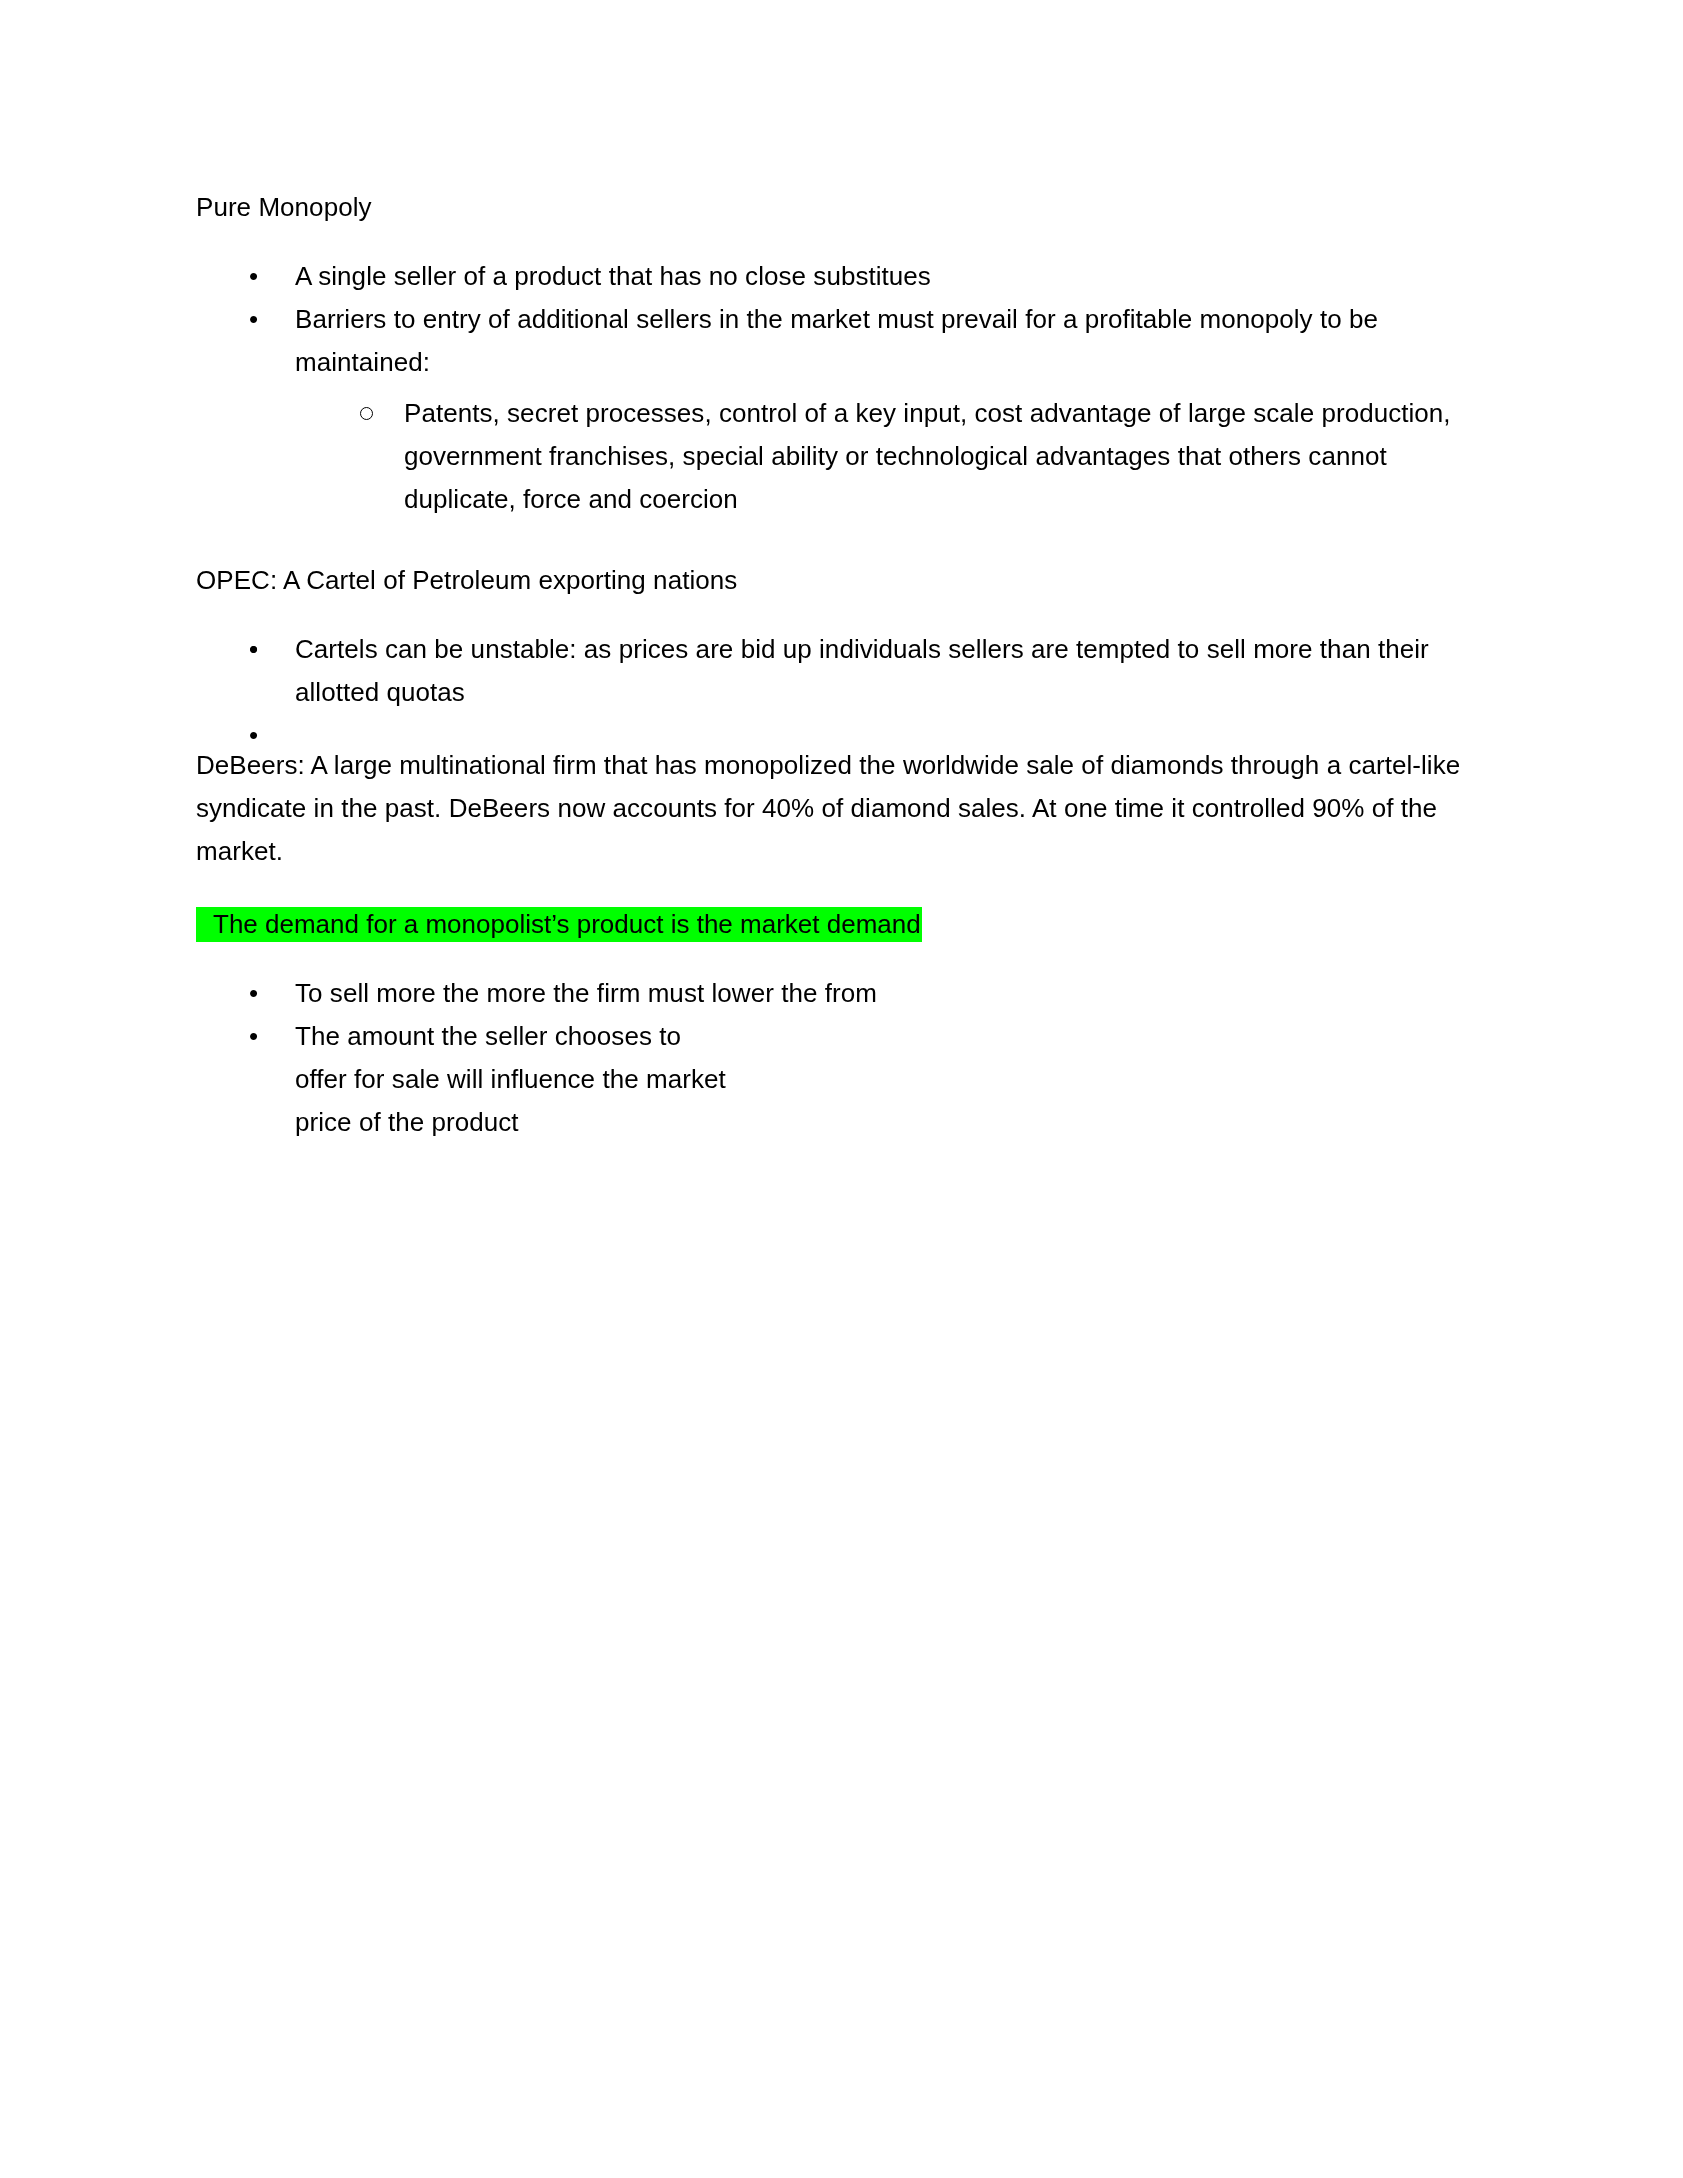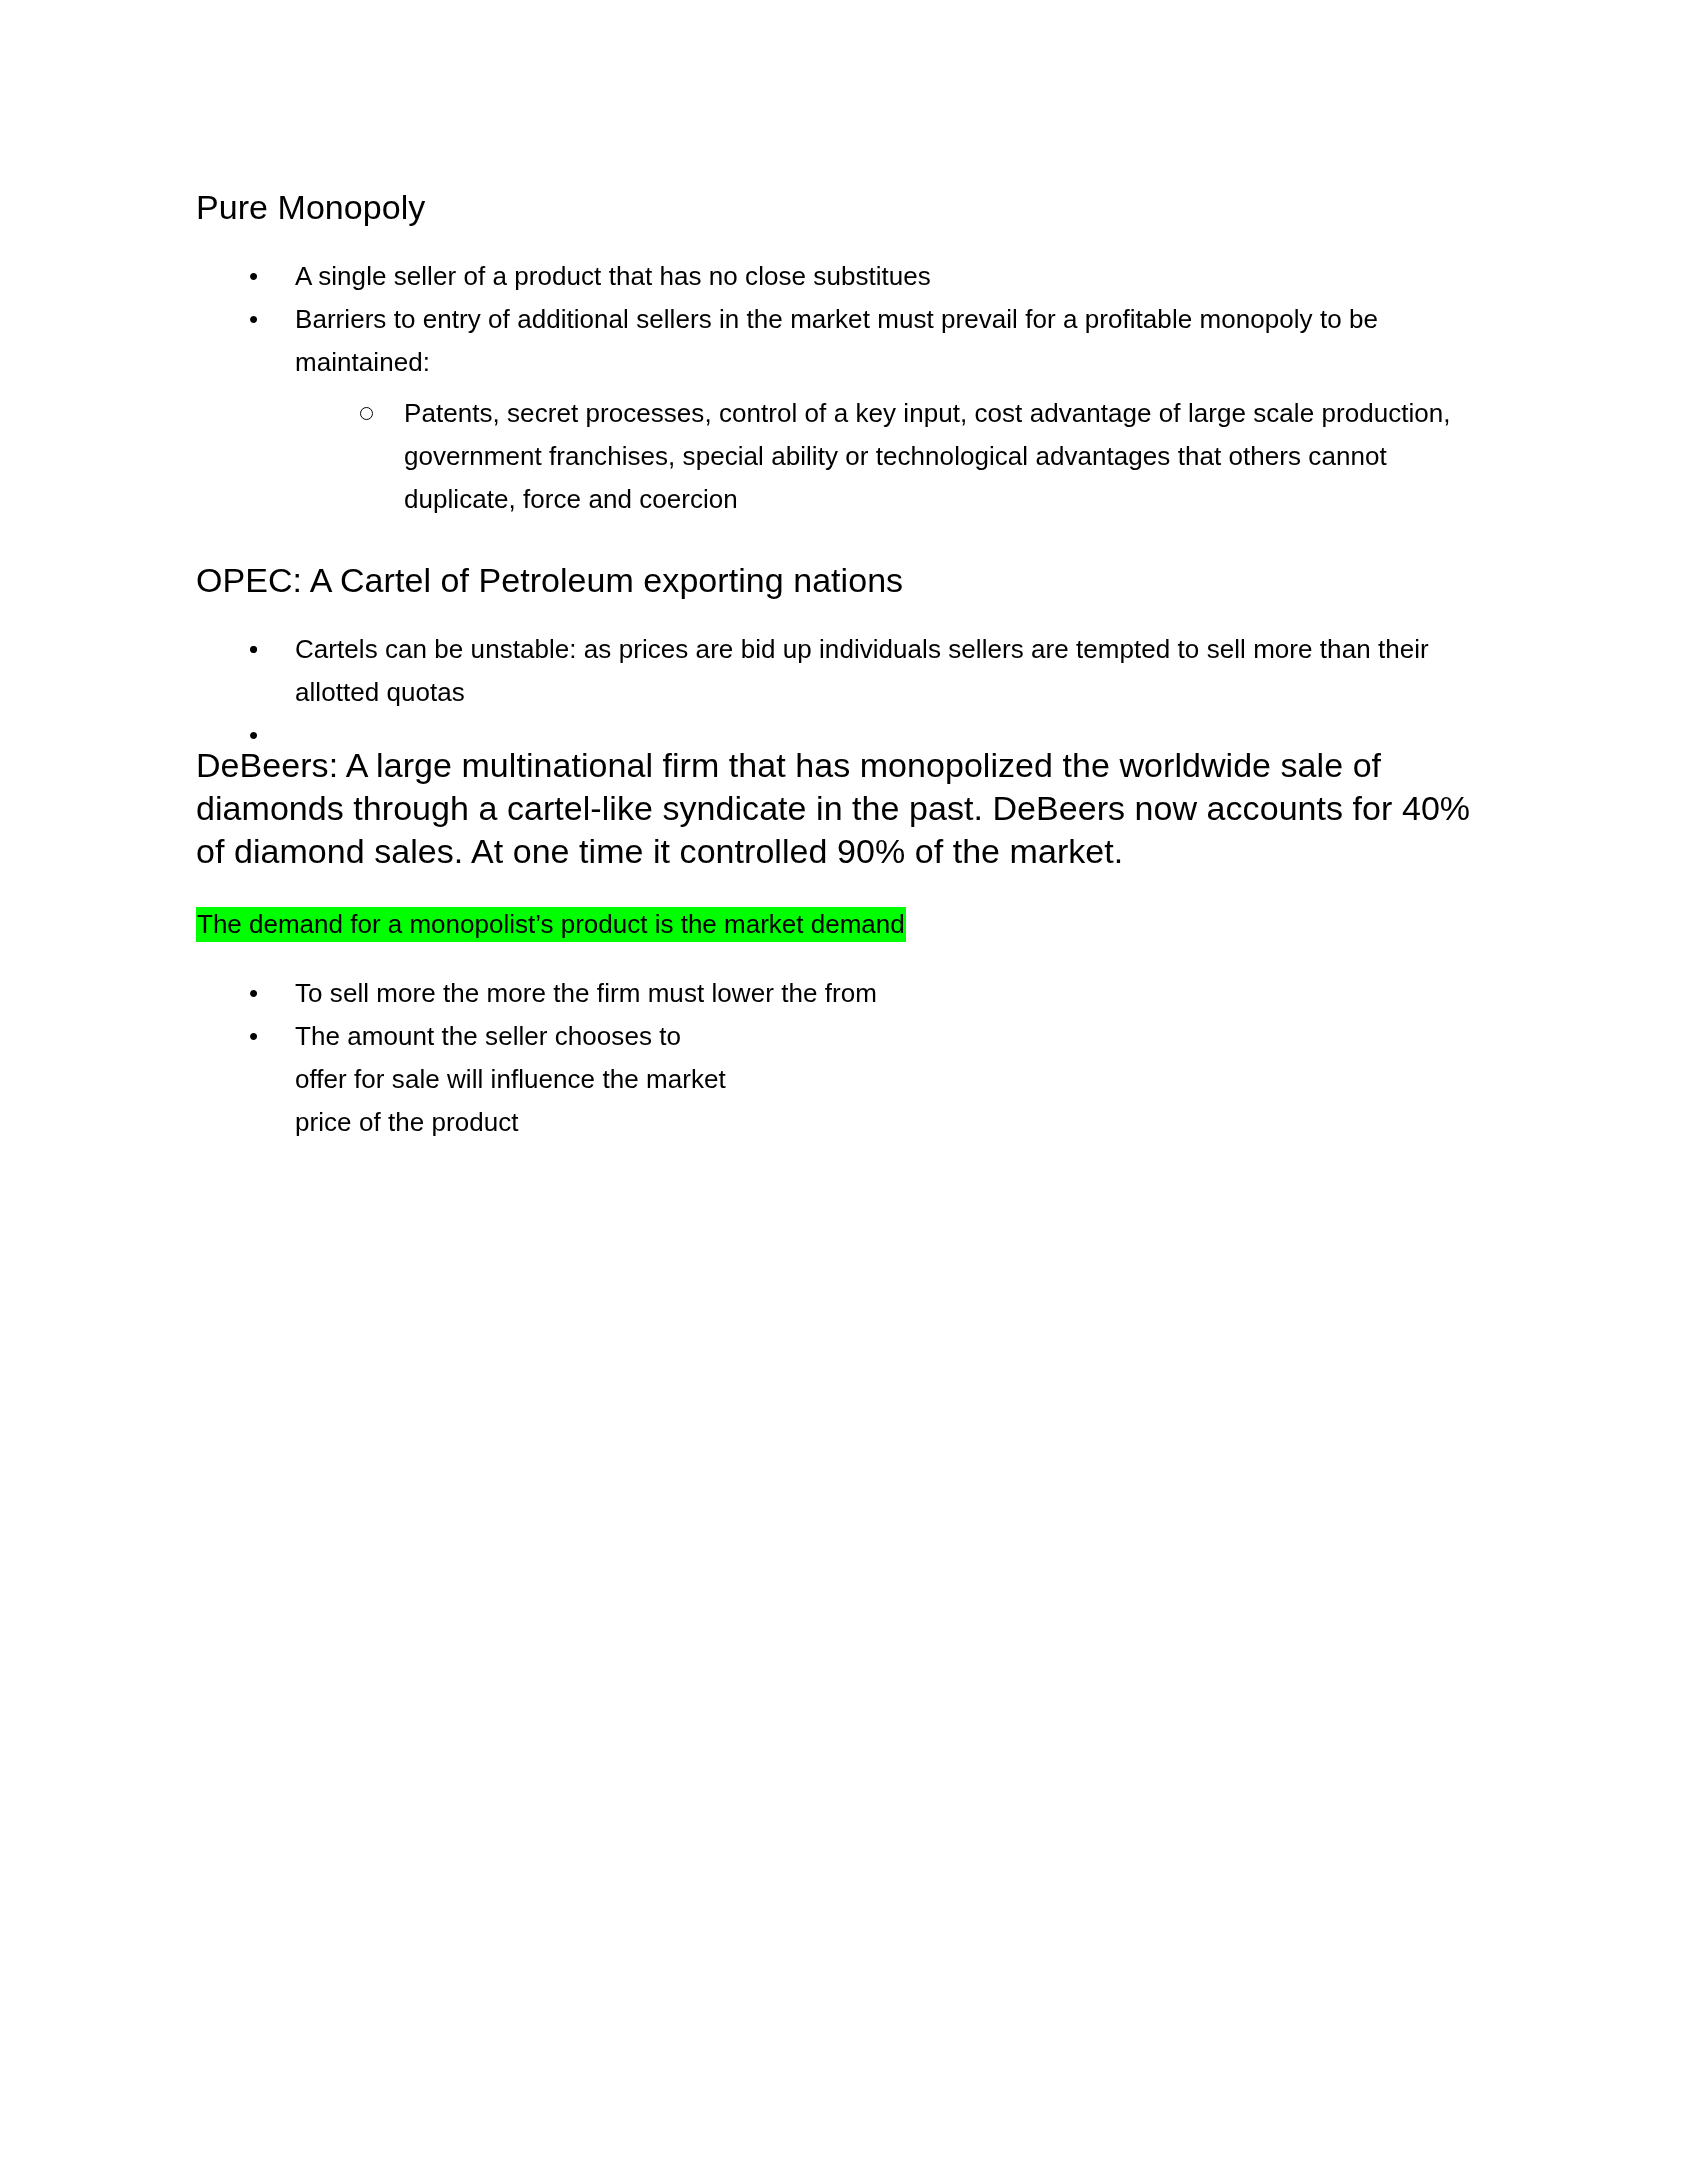--- a/index.html
+++ b/index.html
@@ -25,21 +25,21 @@
 
   .doc-body {
     position: absolute;
     left: 196px;
     top: 186px;
     width: 1287px;
   }
 
   
   .para {
-    font-size: 34px;
+    font-size: 26px;
     line-height: 43px;
     letter-spacing: 0.05px;
     margin: 0;
     padding: 0;
     color: #000;
     font-weight: 400;
   }
 
   .para.heading {
     margin-bottom: 0;
@@ -101,21 +101,21 @@
     box-sizing: border-box;
     background: transparent;
   }
 
   
   .highlight-line {
     display: inline;
     background-color: #00ff00;
     box-decoration-break: clone;
     -webkit-box-decoration-break: clone;
-    padding: 2px 1px 3px 1px;
+    padding: 2px 1px 3px 17px;
     font-size: 26px;
     line-height: 43px;
     color: #000;
   }
 
   .highlight-row {
     font-size: 26px;
     line-height: 43px;
     margin: 0;
   }

